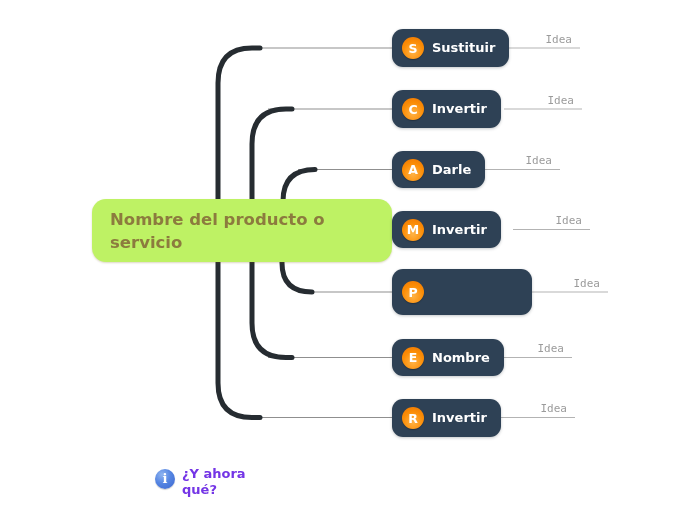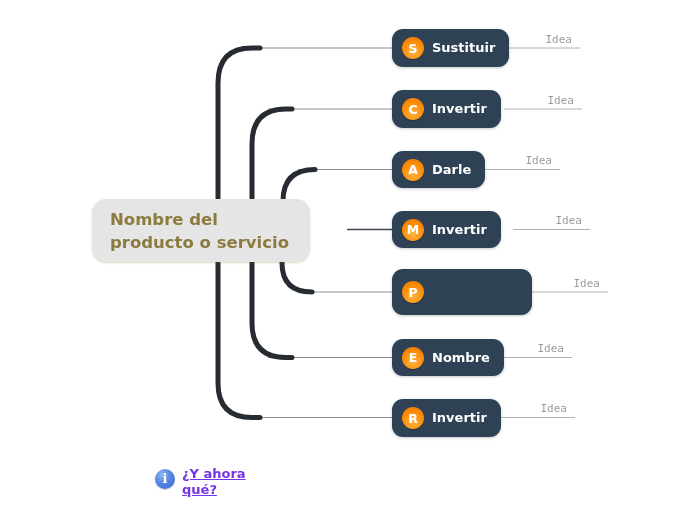--- a/index.html
+++ b/index.html
@@ -29,22 +29,22 @@
   }
   .b0{top:29px;}
   .b1{top:90px;}
   .b2{top:151px;height:37px;}
   .b3{top:211px;height:37px;}
   .b4{top:269px;height:46px;width:140px;}
   .b4 .nlabel{white-space:normal;}
   .b5{top:339px;height:37px;}
   .b6{top:399px;}
   .center{
-    position:absolute;left:92px;top:199px;width:218px;height:63px;z-index:2;
-    background:#e5e5e5;border-radius:14px;
+    position:absolute;left:92px;top:199px;width:300px;height:63px;z-index:2;
+    background:#bef264;border-radius:14px;
     display:flex;align-items:center;box-sizing:border-box;
     padding:0 18px;box-shadow:0 1px 2px rgba(120,95,20,.25);
   }
   .center .clabel{
     color:#8c7b3e;font-weight:bold;font-size:16.5px;line-height:23px;
   }
   .idea{
     position:absolute;z-index:2;width:60px;text-align:right;
     color:#9b9b9b;font-size:11px;line-height:13px;
     font-family:"DejaVu Sans Mono","Liberation Mono",monospace;
@@ -62,21 +62,21 @@
   }
   .info{
     width:20px;height:20px;border-radius:50%;flex:0 0 20px;margin-top:3px;
     background:radial-gradient(circle at 35% 28%, #8fb4f0 0%, #5585e2 45%, #3b66cf 100%);
     color:#ffffff;display:flex;align-items:center;justify-content:center;
     font-family:"DejaVu Serif","Liberation Serif",serif;
     font-weight:bold;font-size:13px;line-height:20px;
     box-shadow:0 1px 1px rgba(0,0,0,.2);
   }
   .ntext{
-    width:80px;color:#7435e6;font-weight:bold;font-size:13px;line-height:16px;text-decoration:underline;
+    width:80px;color:#7435e6;font-weight:bold;font-size:13px;line-height:16px;
   }
 </style>
 </head>
 <body>
 
 <div id="stage">
 
   <svg id="wires" width="697" height="520" viewBox="0 0 697 520">
 
     <g stroke="#8f8f8f" stroke-width="1.2" fill="none">

